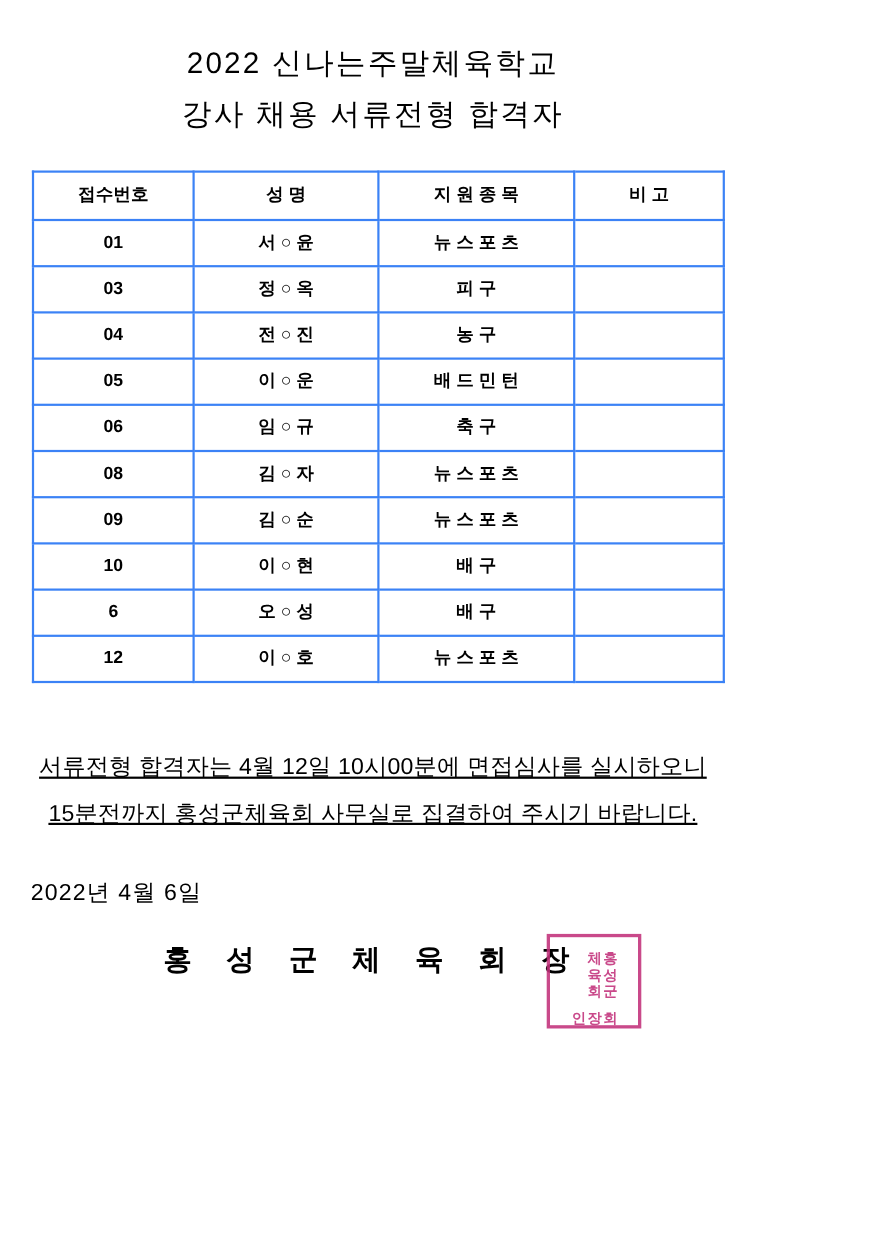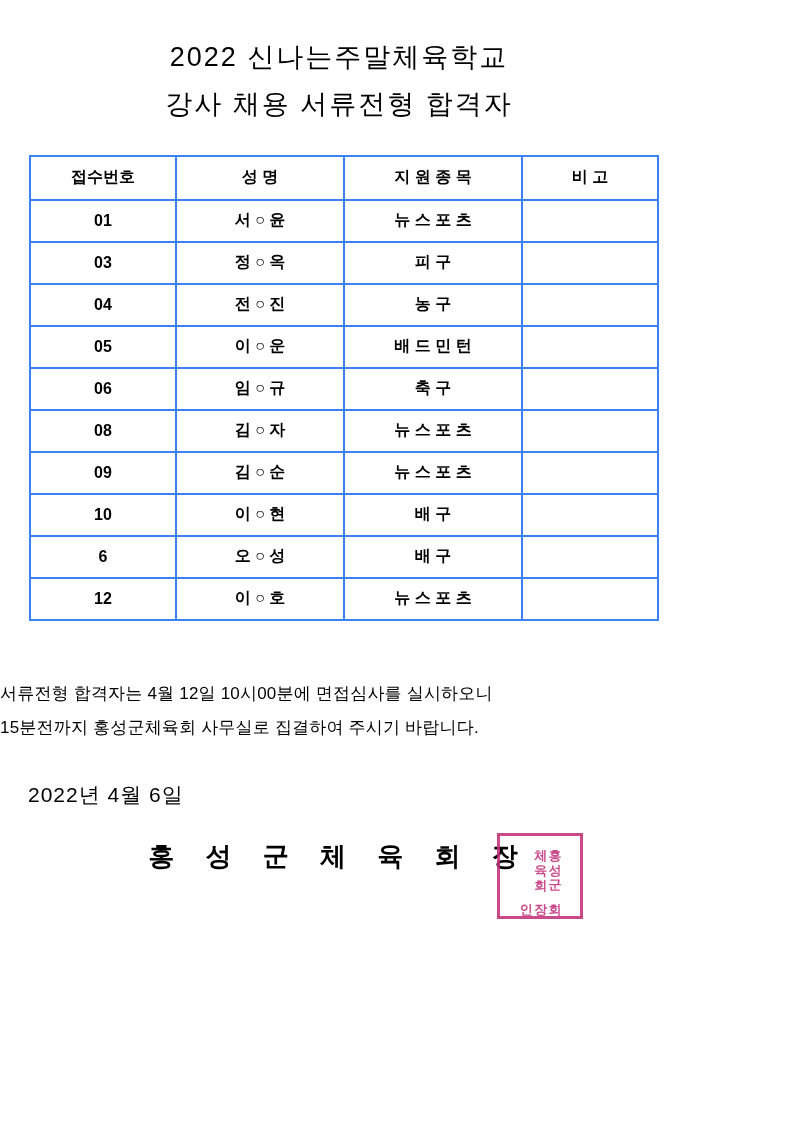--- a/index.html
+++ b/index.html
@@ -57,23 +57,25 @@
   table.roster {
     border: 2px solid #000000;
   }
   .col-no { width: 144px; }
   .col-name { width: 166px; }
   .col-event { width: 176px; }
   .col-note { width: 134px; }
 
   .notice {
     margin-top: 56px;
-    font-size: 17px;
+    text-align: center;
+    font-size: 21px;
     line-height: 2.0;
     letter-spacing: 0.2px;
+    text-decoration: underline;
   }
   .date-line {
     margin-top: 36px;
     font-size: 21px;
     letter-spacing: 1px;
     margin-left: 28px;
   }
   .signature-row {
     margin-top: 30px;
     text-align: center;

